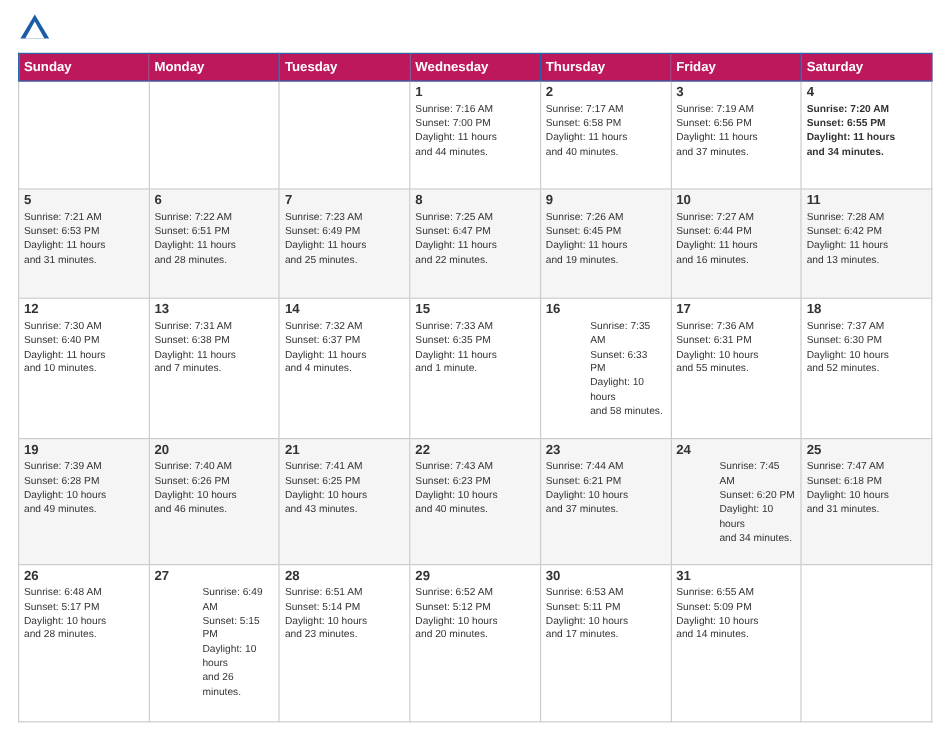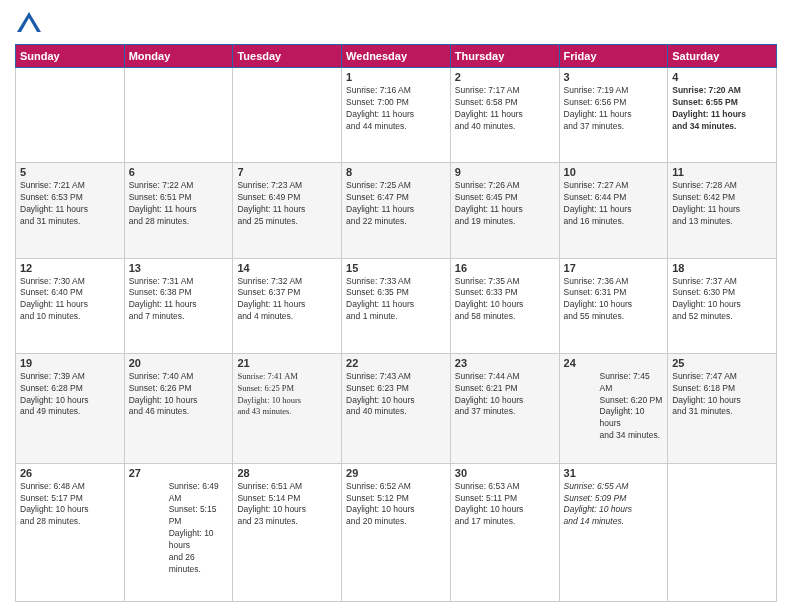--- a/index.html
+++ b/index.html
@@ -251,21 +251,21 @@
           </td>
           <td>
             <span class="day-number">15</span>
             <div class="day-info" style="white-space: pre-line;">Sunrise: 7:33 AM
 Sunset: 6:35 PM
 Daylight: 11 hours
 and 1 minute.</div>
           </td>
           <td>
             <span class="day-number">16</span>
-            <div class="day-info" style="white-space: pre-line;">Sunrise: 7:35 AM
+            <div class="day-info" style="white-space: pre-line; margin-left: 37px;">Sunrise: 7:35 AM
 Sunset: 6:33 PM
 Daylight: 10 hours
 and 58 minutes.</div>
           </td>
           <td>
             <span class="day-number">17</span>
             <div class="day-info" style="white-space: pre-line;">Sunrise: 7:36 AM
 Sunset: 6:31 PM
 Daylight: 10 hours
 and 55 minutes.</div>
@@ -288,21 +288,21 @@
           </td>
           <td>
             <span class="day-number">20</span>
             <div class="day-info" style="white-space: pre-line;">Sunrise: 7:40 AM
 Sunset: 6:26 PM
 Daylight: 10 hours
 and 46 minutes.</div>
           </td>
           <td>
             <span class="day-number">21</span>
-            <div class="day-info" style="white-space: pre-line; font-family: Liberation Serif, serif;">Sunrise: 7:41 AM
+            <div class="day-info" style="white-space: pre-line;">Sunrise: 7:41 AM
 Sunset: 6:25 PM
 Daylight: 10 hours
 and 43 minutes.</div>
           </td>
           <td>
             <span class="day-number">22</span>
             <div class="day-info" style="white-space: pre-line;">Sunrise: 7:43 AM
 Sunset: 6:23 PM
 Daylight: 10 hours
 and 40 minutes.</div>
@@ -360,21 +360,21 @@
           </td>
           <td>
             <span class="day-number">30</span>
             <div class="day-info" style="white-space: pre-line;">Sunrise: 6:53 AM
 Sunset: 5:11 PM
 Daylight: 10 hours
 and 17 minutes.</div>
           </td>
           <td>
             <span class="day-number">31</span>
-            <div class="day-info" style="white-space: pre-line; font-style: italic;">Sunrise: 6:55 AM
+            <div class="day-info" style="white-space: pre-line;">Sunrise: 6:55 AM
 Sunset: 5:09 PM
 Daylight: 10 hours
 and 14 minutes.</div>
           </td>
           <td class="empty-cell"></td>
         </tr>
       </tbody>
   </table>
 </div>
 

